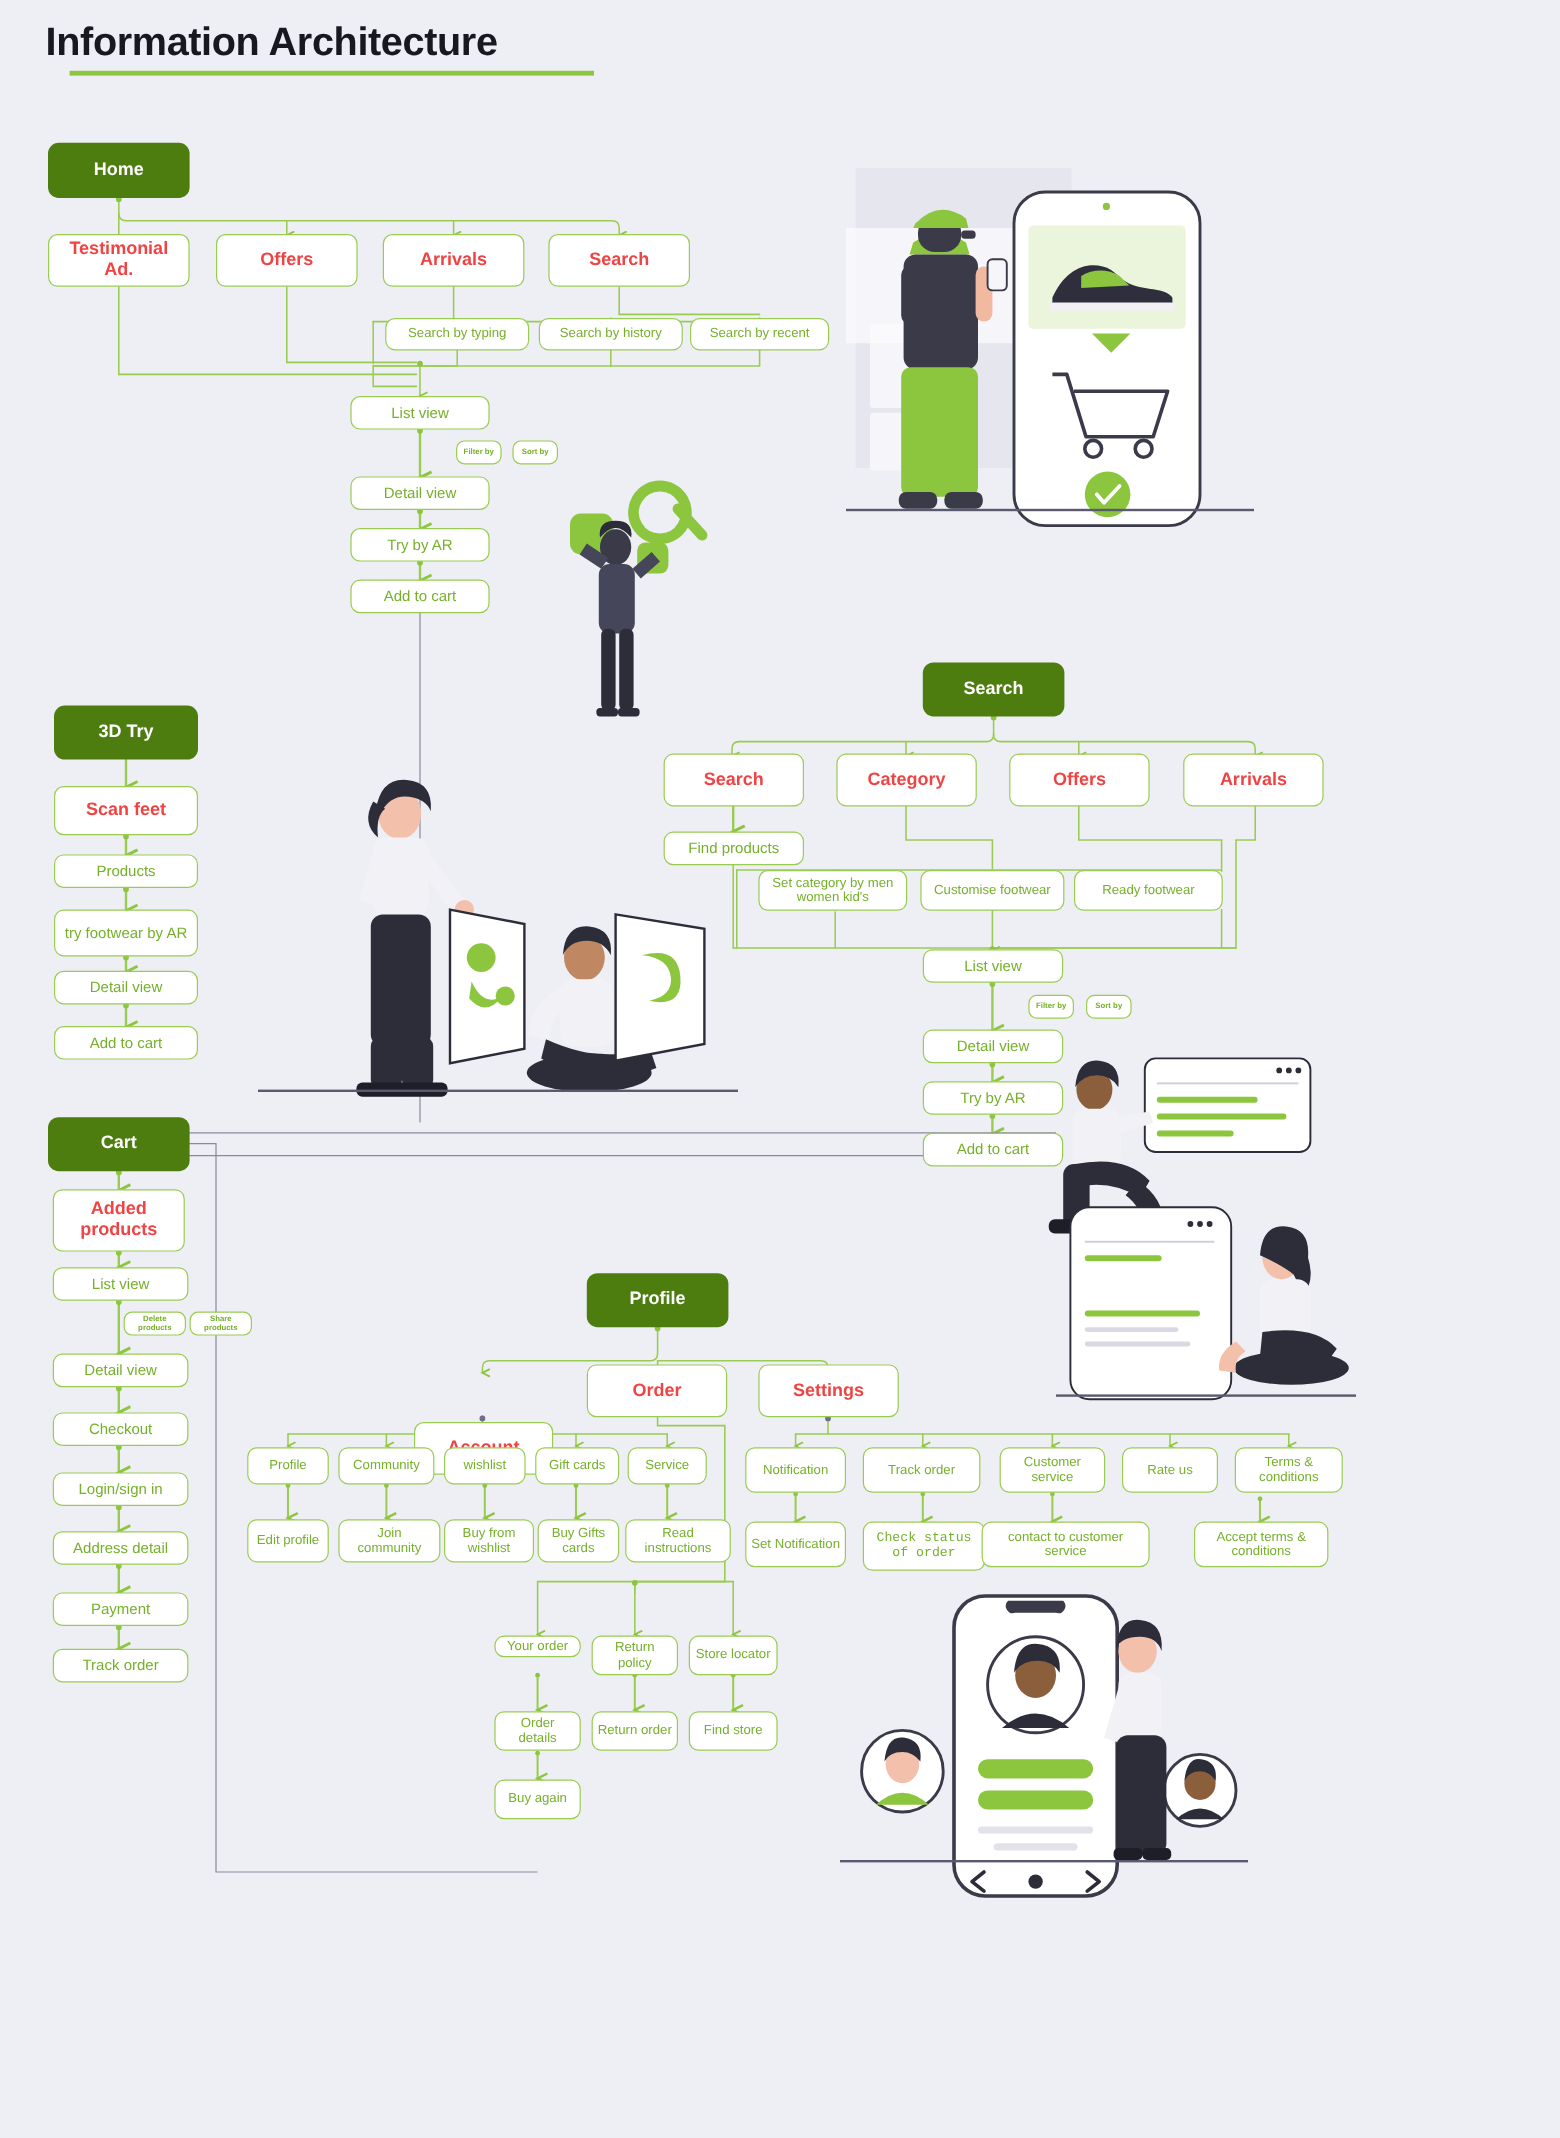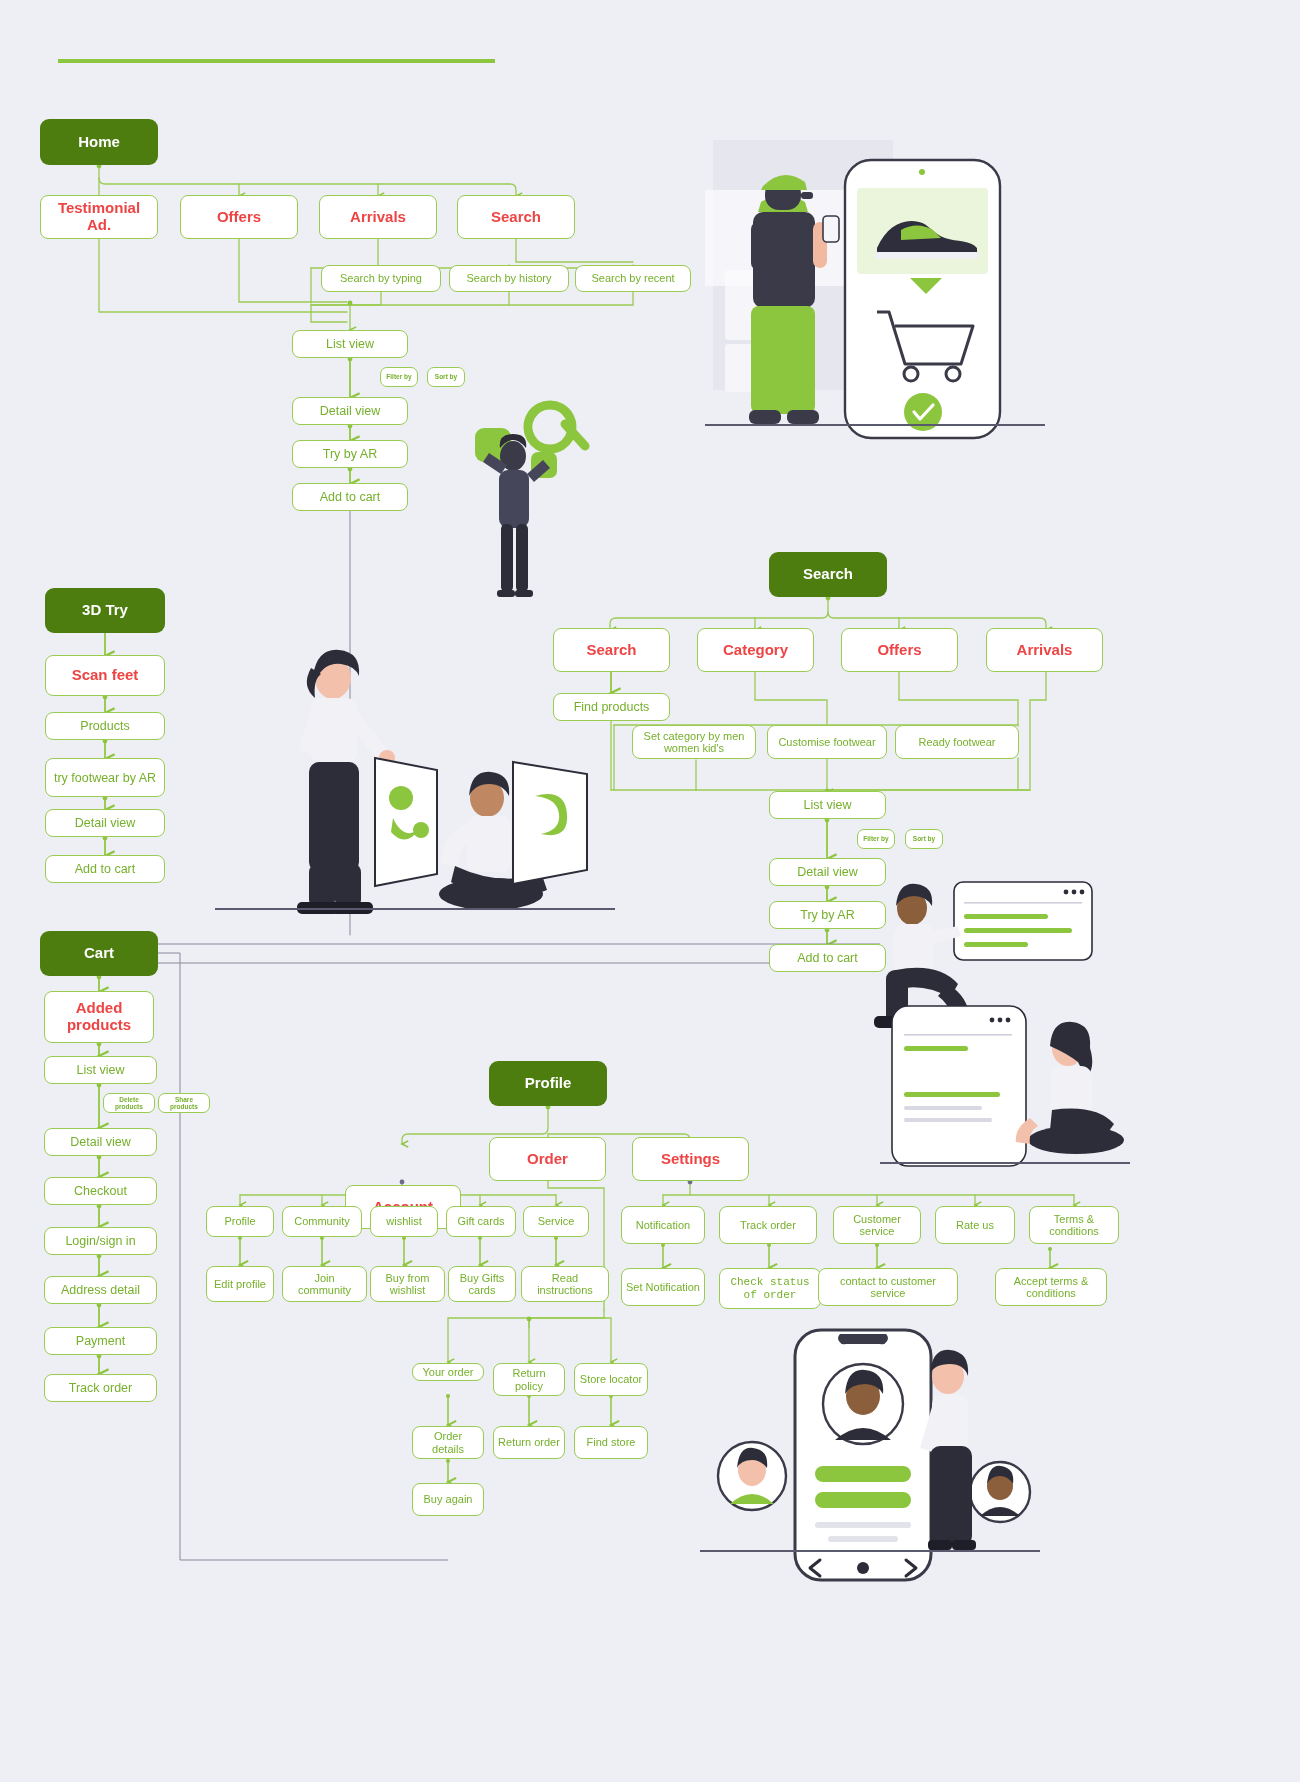--- a/index.html
+++ b/index.html
@@ -86,20 +86,21 @@
     border-radius: 7px;
   }
   
   .illus { position: absolute; }
 </style>
 </head>
 <body>
 
 <div id="page">
 
+  <div id="title">Information Architecture</div>
   <div id="title-underline"></div>
 
   <svg id="wires" viewBox="0 0 1300 1782">
     <defs>
       <marker id="ar" markerWidth="7" markerHeight="7" refX="3" refY="5.4" orient="auto">
         <path d="M0.6,0.6 L3,5.4 L5.4,0.6" fill="none" stroke="#8cc63e" stroke-width="1.2"></path>
       </marker>
     </defs>
     <g fill="none" stroke="#9acc52" stroke-width="1.3" stroke-linecap="round">
 

